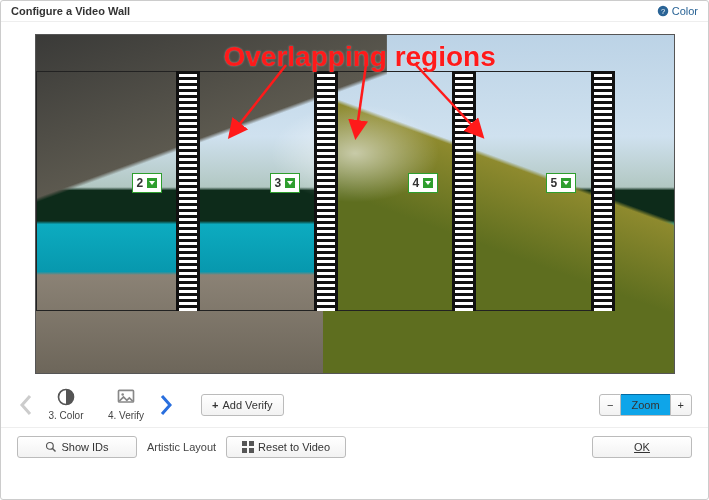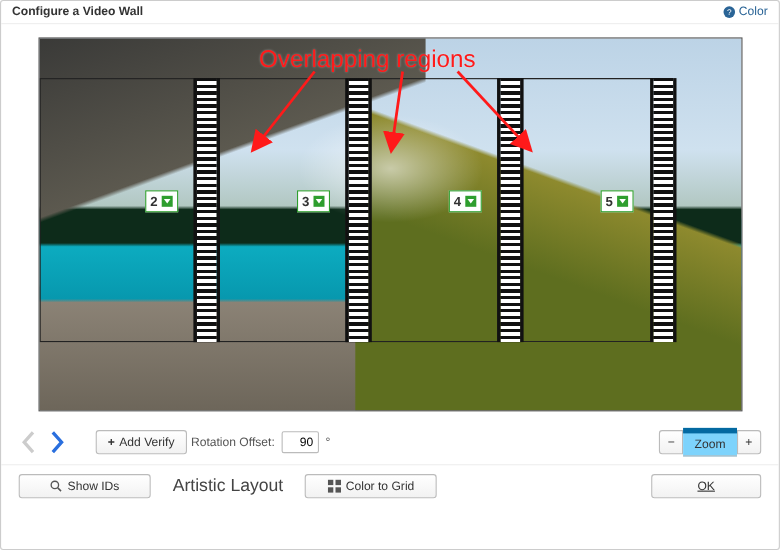--- a/index.html
+++ b/index.html
@@ -113,24 +113,24 @@
     border-right: 3px solid transparent;
     border-top: 4px solid #fff;
   }
   .id-badge.b1 { left: 96px; }
   .id-badge.b2 { left: 234px; }
   .id-badge.b3 { left: 372px; }
   .id-badge.b4 { left: 510px; }
   .annotation {
     position: absolute;
     top: 6px;
-    left: 200px;
+    left: 188px;
     color: #ff1a1a;
-    font-size: 22px;
-    font-weight: 400;
+    font-size: 28px;
+    font-weight: 700;
     text-shadow: 0 0 2px rgba(255,255,255,0.4);
     pointer-events: none;
   }
   .arrows {
     position: absolute;
     top: 0; left: 0;
     width: 640px; height: 340px;
     pointer-events: none;
   }
   
@@ -184,33 +184,33 @@
     border-radius: 2px;
     padding: 3px 4px;
     font-size: 11px;
     text-align: right;
   }
   .zoom-group { display:flex; align-items:center; gap:0; }
   .zoom-group .btn { border-radius: 0; }
   .zoom-group .btn:first-child { border-radius: 3px 0 0 3px; }
   .zoom-group .btn:last-child  { border-radius: 0 3px 3px 0; }
   .zoom-group .zoom-label {
-    border-top:5px solid #0369a1;border-bottom:1px solid #bbb;
-    padding:4px 10px;font-size:11px;background:#7dd3fc;
+    border-top:1px solid #0369a1;border-bottom:1px solid #bbb;
+    padding:4px 10px;font-size:11px;background:#0ea5e9;
   }
   .bottom-row {
     display:flex;
     align-items:center;
-    gap:20px;
+    gap:10px;
     padding: 8px 16px 10px 16px;
     border-top: 1px solid #eee;
   }
   .wide-btn { min-width: 120px; justify-content:center; }
   .ok-btn { min-width: 100px; justify-content:center;text-decoration:underline; }
-  .plain-label { font-size: 16px; color:#444; }
+  .plain-label { font-size: 11px; color:#444; }
 </style>
 </head>
 <body>
 
 <div class="titlebar">
   <span>Configure a Video Wall</span>
   <span class="help-link">
     <svg viewBox="0 0 16 16">
       <circle cx="8" cy="8" r="7" fill="#2a6496"></circle>
       <text x="8" y="12" text-anchor="middle" font-size="10" fill="#fff" font-family="Arial">?</text>
@@ -264,39 +264,53 @@
   </div>
 </div>
 
 <div class="step-row">
   <div class="nav-chevron">
     <svg width="14" height="22" viewBox="0 0 14 22">
         <path d="M11 2 L3 11 L11 20" stroke="#ccc" stroke-width="3" fill="none"></path>
       </svg>
   </div>
   <div class="steps">
+    <div class="step">
+      <div class="ico">
+          <svg viewBox="0 0 24 24">
+            <circle cx="12" cy="12" r="9" fill="none" stroke="#555" stroke-width="2"></circle>
+            <path d="M12 3a9 9 0 010 18z" fill="#555"></path>
+          </svg>
+        </div>
+      <span>3. Color</span>
+    </div>
+    <div class="step">
+      <div class="ico">
+          <svg viewBox="0 0 24 24">
+            <rect x="3" y="4" width="18" height="14" rx="1" fill="none" stroke="#888" stroke-width="2"></rect>
+            <circle cx="8" cy="9" r="1.5" fill="#888"></circle>
+            <path d="M4 17l5-5 4 4 3-3 4 4" stroke="#888" stroke-width="2" fill="none"></path>
+          </svg>
+        </div>
+      <span>4. Verify</span>
+    </div>
   </div>
   <div class="nav-chevron next">
     <svg width="14" height="22" viewBox="0 0 14 22">
         <path d="M3 2 L11 11 L3 20" stroke="#2a6fde" stroke-width="3" fill="none"></path>
       </svg>
   </div>
 
   <div style="width:18px"></div>
 
   <button class="btn">
     <span style="font-weight:bold;">+</span>
     <span>Add Verify</span>
   </button>
 
-  <div class="rot-group">
-    <span>Rotation Offset:</span>
-    <input class="rot-input" value="90" style="">
-    <span>°</span>
-  </div>
 
   <div class="flex-spacer"></div>
 
   <div class="zoom-group">
     <button class="btn square">
         <span>−</span>
       </button>
     <span class="zoom-label">Zoom</span>
     <button class="btn square">
         <span>+</span>
@@ -313,19 +327,19 @@
     <span>Show IDs</span>
   </button>
   <span class="plain-label">Artistic Layout</span>
   <button class="btn wide-btn">
     <svg width="12" height="12" viewBox="0 0 12 12">
       <rect x="0" y="0" width="5" height="5" fill="#555"></rect>
         <rect x="7" y="0" width="5" height="5" fill="#555"></rect>
       <rect x="0" y="7" width="5" height="5" fill="#555"></rect>
         <rect x="7" y="7" width="5" height="5" fill="#555"></rect>
     </svg>
-    <span>Color to Grid</span>
+    <span>Reset to Video</span>
   </button>
   <div class="flex-spacer"></div>
   <button class="btn ok-btn">
     <span>OK</span>
   </button>
 </div>
 
 </body></html>

